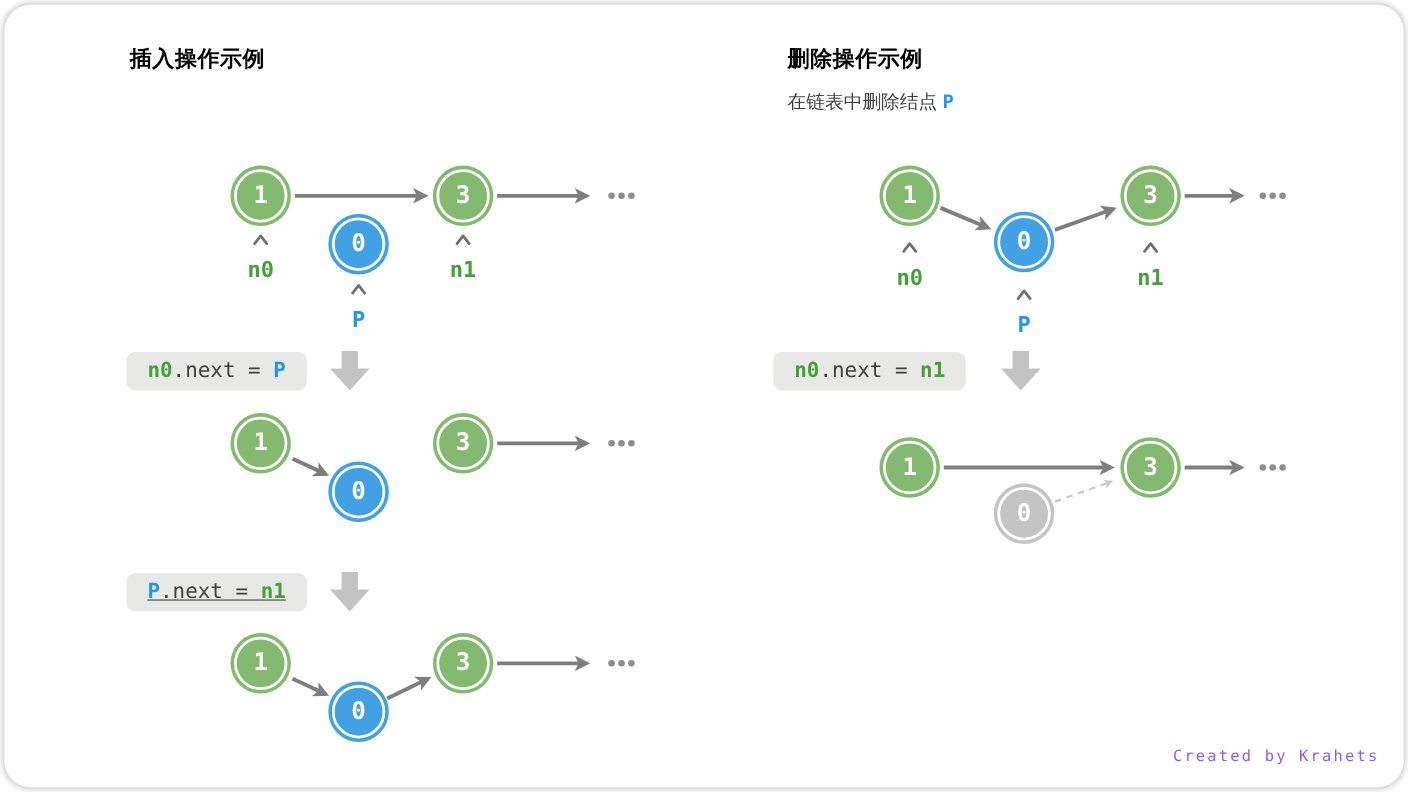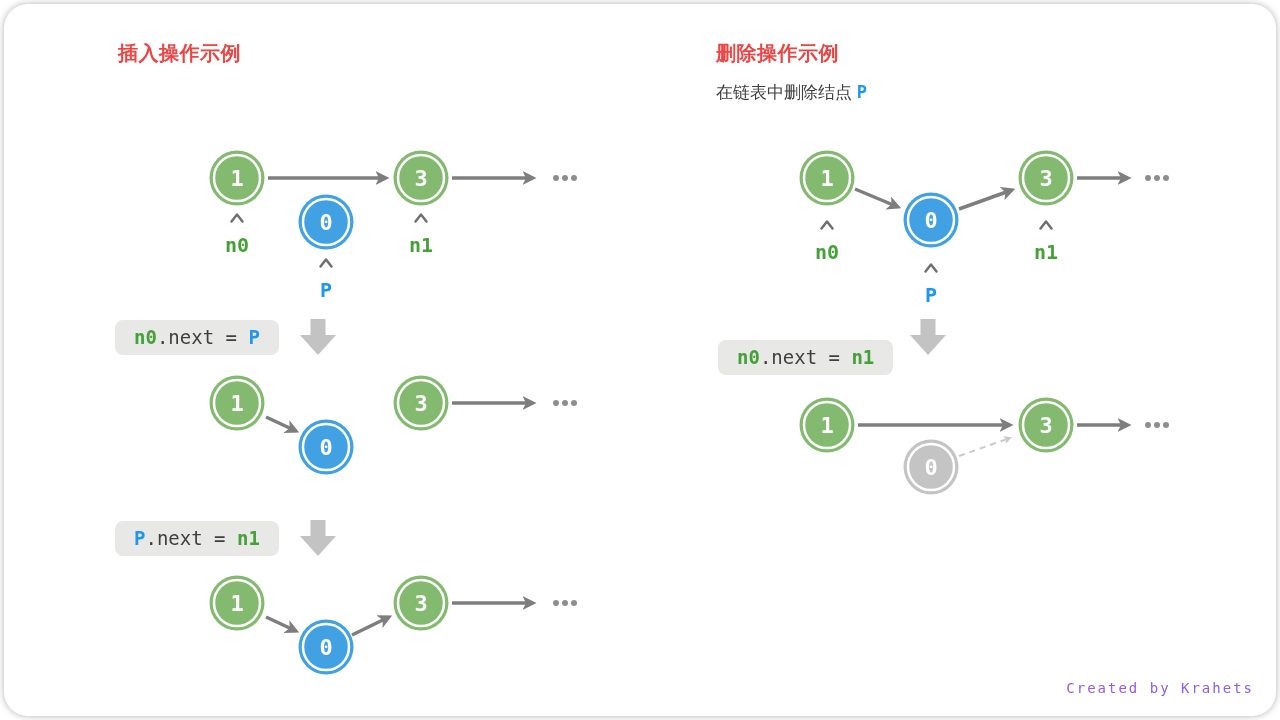--- a/index.html
+++ b/index.html
@@ -2,21 +2,21 @@
 <html><head>
 <meta charset="utf-8">
 <style>
   html,body{margin:0;padding:0;width:1280px;height:720px;background:#ffffff;
     font-family:"Liberation Sans", sans-serif;}
   .card{position:absolute;left:4px;top:4px;width:1272px;height:712px;
     background:#ffffff;border-radius:24px;box-shadow:0 0 7px rgba(0,0,0,.30);}
   .stage{position:absolute;left:0;top:0;width:1280px;height:720px;}
   .stage svg{position:absolute;left:0;top:0;}
   .panel-title{position:absolute;top:40px;font-size:20px;font-weight:700;
-    color:#ef4444;letter-spacing:.5px;}
+    color:#000000;letter-spacing:.5px;}
   .subtitle{position:absolute;top:81px;font-size:17px;color:#3F3F3F;
     white-space:pre;}
   .subtitle .seg-mono{font-family:"DejaVu Sans Mono", monospace;font-weight:700;
     font-size:17px;}
   .t-insert{left:118px;} .t-delete{left:716px;text-align:right;}
   .code-box{position:absolute;height:35px;line-height:35px;padding:0 19px;
     background:#E8E8E6;border-radius:8px;color:#3F3F3F;
     font-family:"DejaVu Sans Mono", monospace;font-size:19px;white-space:pre;}
   .code-box .seg-green,.code-box .seg-blue{font-weight:700;}
   .seg-green{color:#46A03A;} .seg-blue{color:#1F97EC;}
@@ -168,18 +168,18 @@
       <path d="M 920.5 319 h15 v16 h10.5 L 928 355 L 910 335 h10.5 Z" fill="#C3C3C3"></path>
     </svg>
 
   <div class="panel-title t-insert">插入操作示例</div>
   <div class="panel-title t-delete">删除操作示例</div>
 
   <div class="subtitle t-delete" id="sub-delete"><span class="">在链表中删除结点 </span><span class="seg-mono seg-blue">P</span></div>
 
   <div id="codeboxes">
       <div class="code-box" style="left: 115px; top: 320px;"><span class="seg-green">n0</span><span class="">.next = </span><span class="seg-blue">P</span></div>
-      <div class="code-box" style="left: 115px; top: 521px;"><span class="seg-blue">P</span><span class="">.next = </span><span class="seg-green">n1</span></div>
-      <div class="code-box" style="left: 718px; top: 320px; margin-top: 20px;"><span class="seg-green">n0</span><span class="">.next = </span><span class="seg-green">n1</span></div>
+      <div class="code-box" style="left: 115px; top: 521px; text-decoration: underline;"><span class="seg-blue">P</span><span class="">.next = </span><span class="seg-green">n1</span></div>
+      <div class="code-box" style="left: 703px; top: 320px;"><span class="seg-green">n0</span><span class="">.next = </span><span class="seg-green">n1</span></div>
     </div>
 
   <div class="credit">Created by Krahets</div>
 </div>
 
 </body></html>

